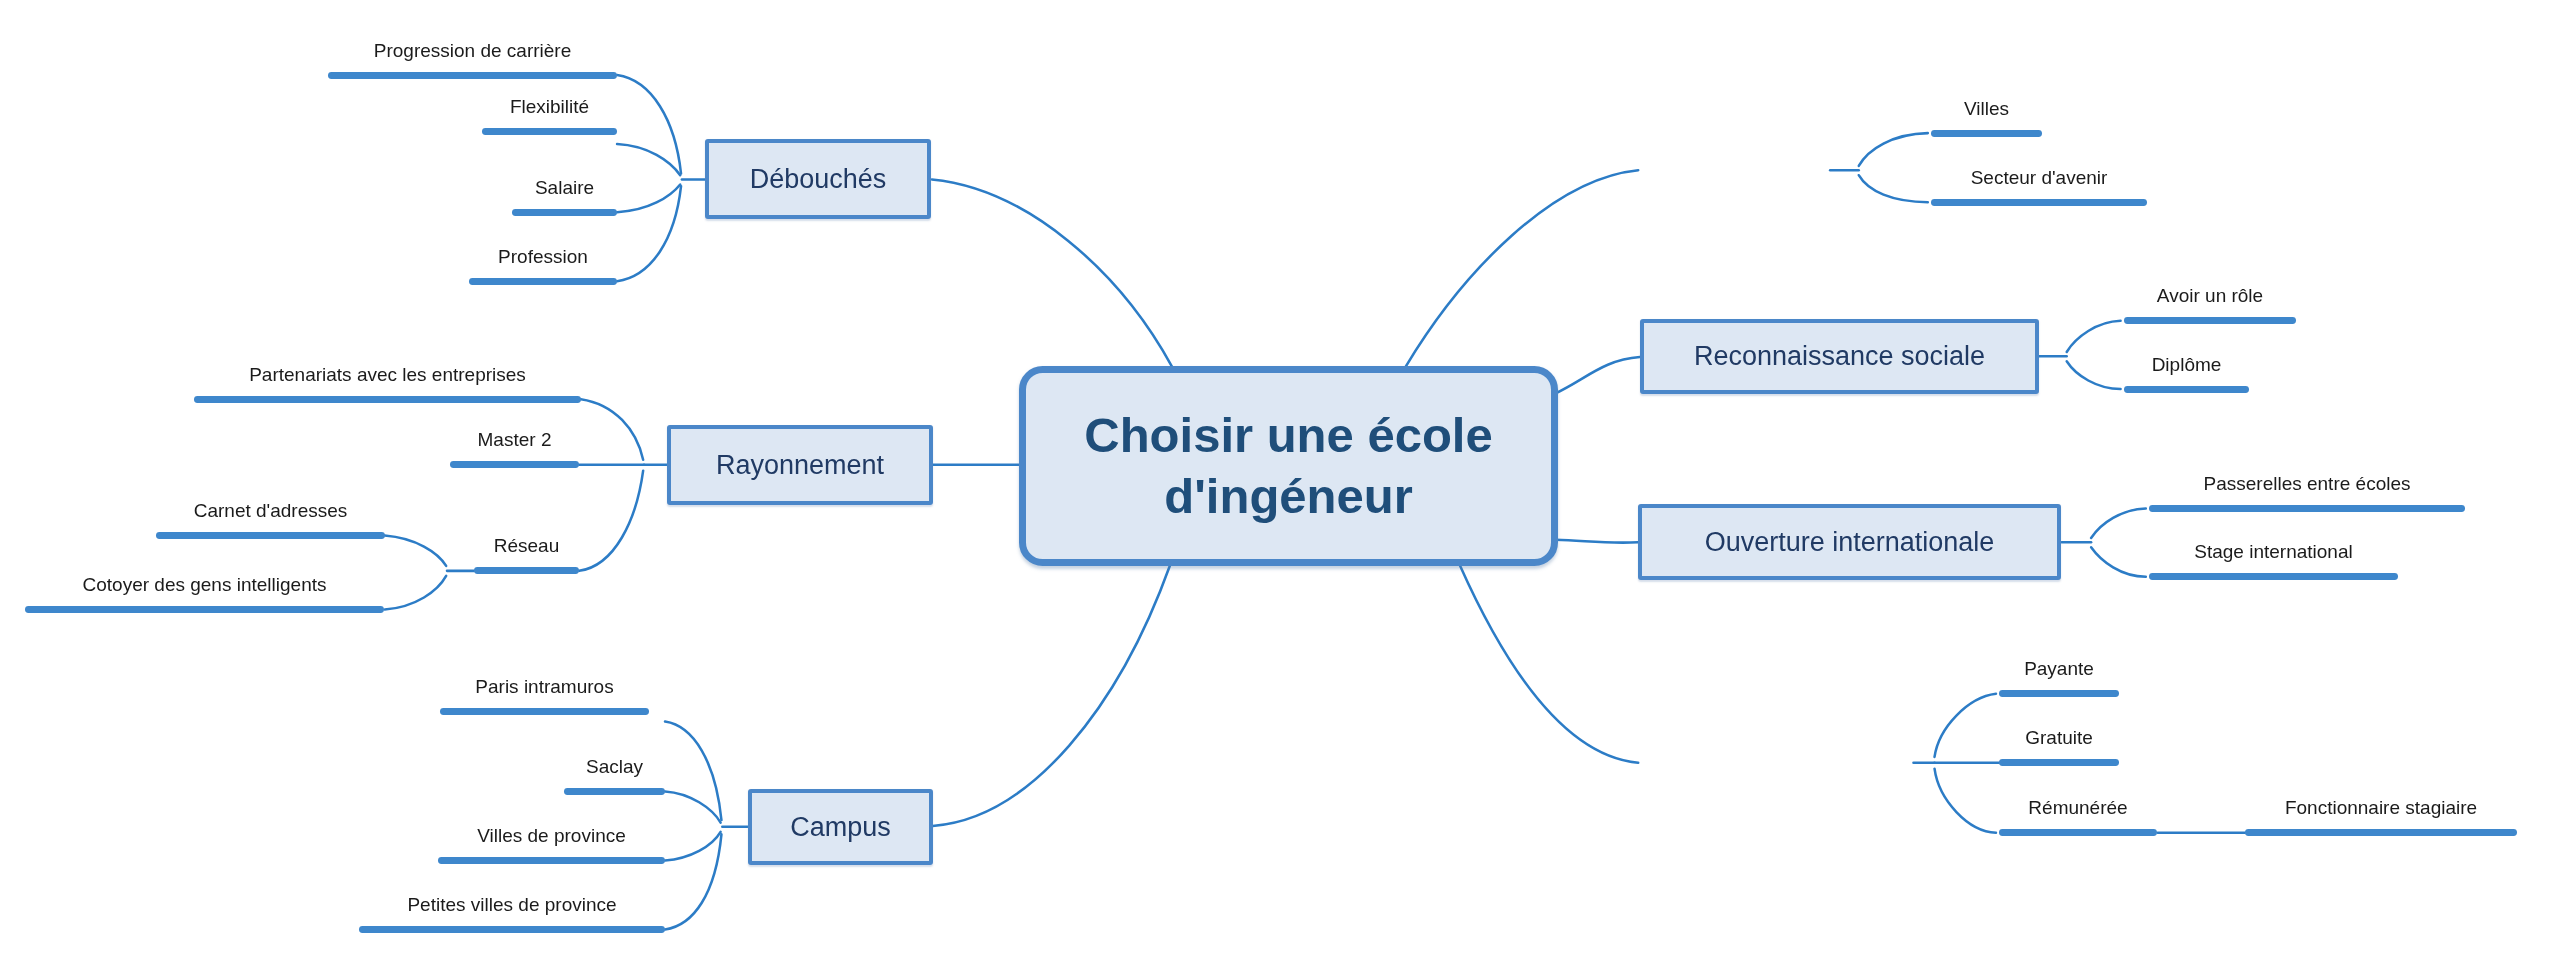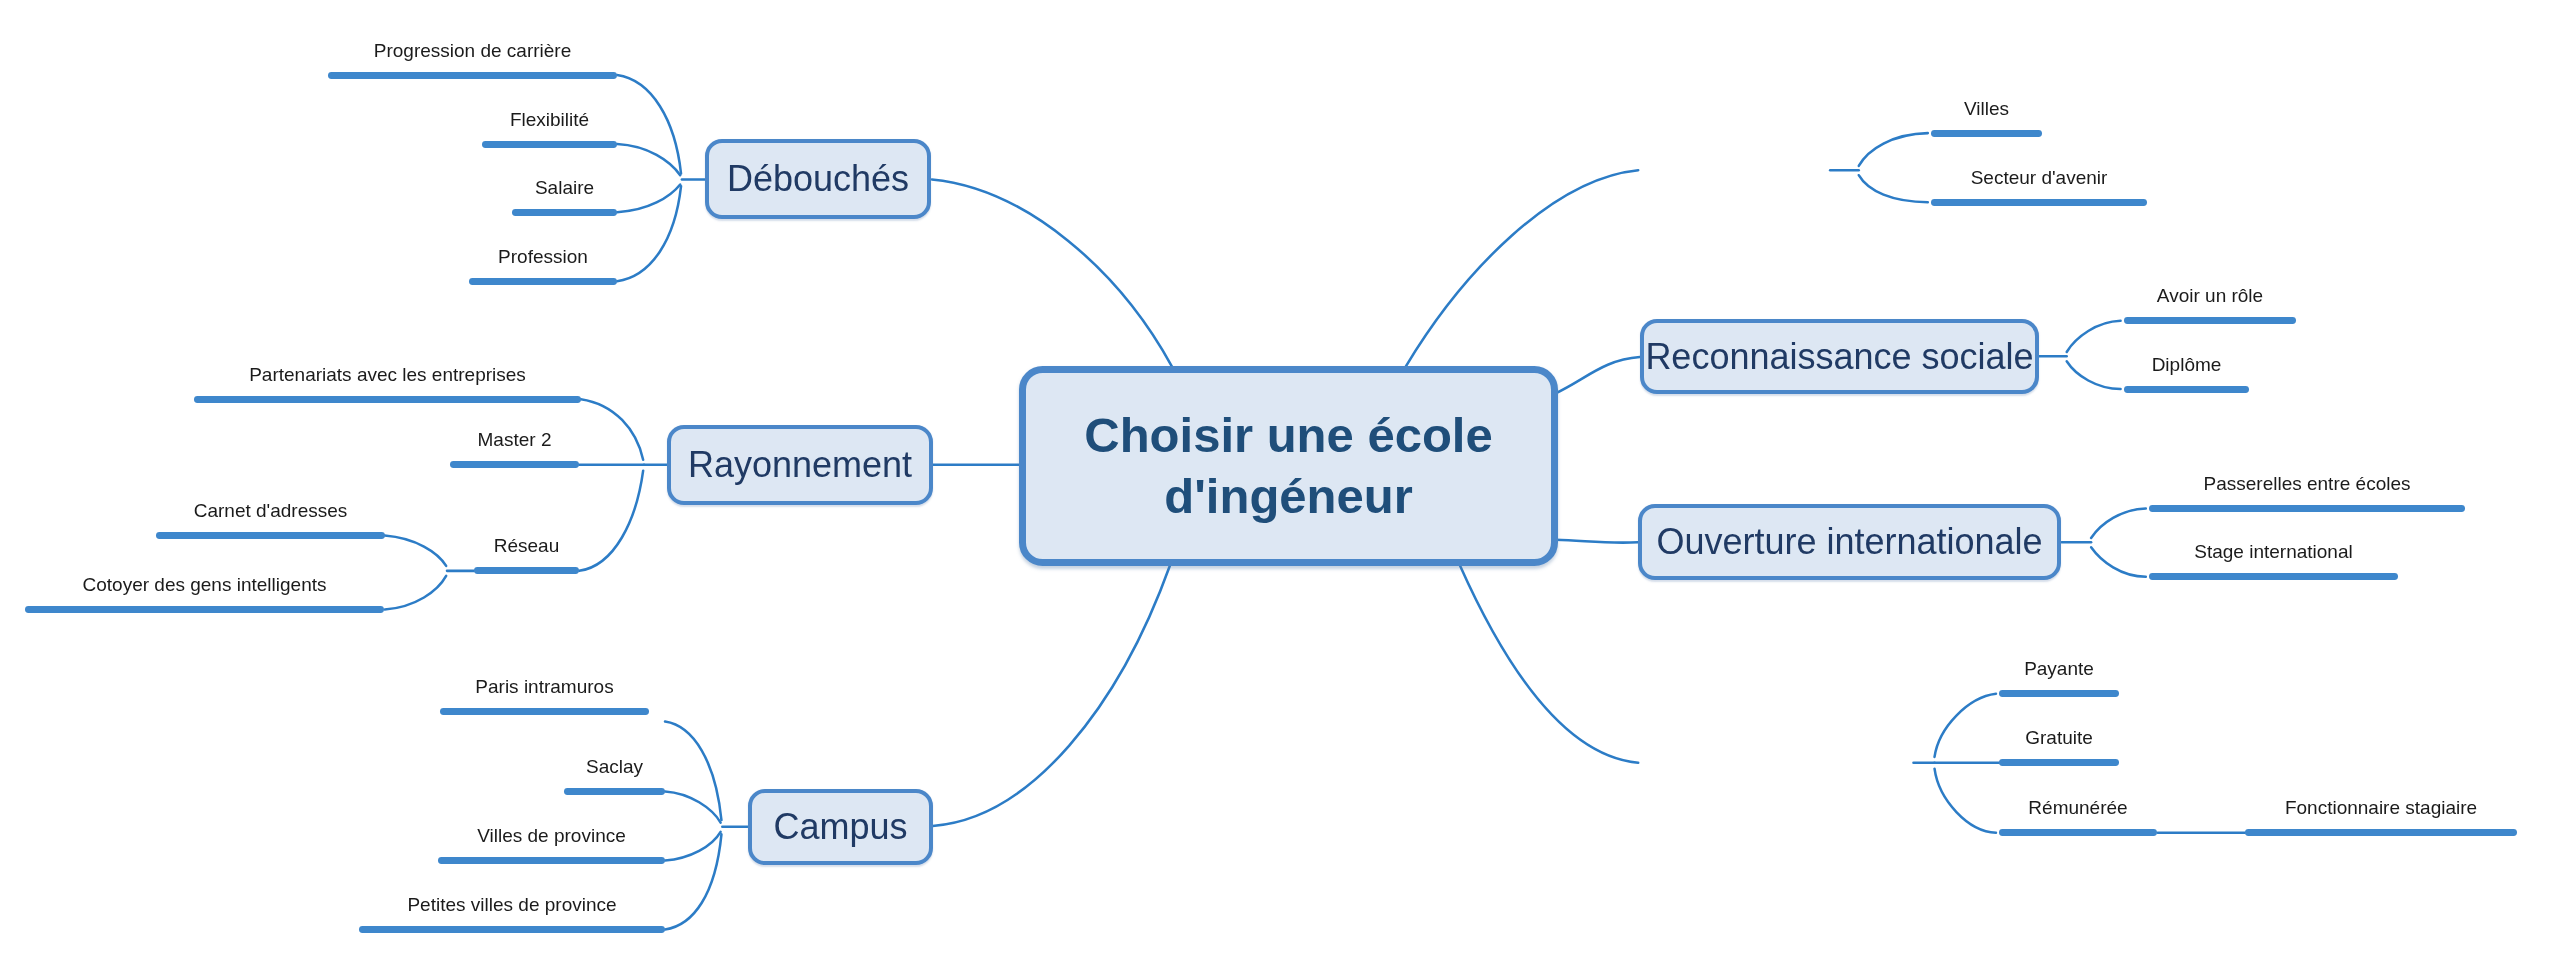--- a/index.html
+++ b/index.html
@@ -11,22 +11,22 @@
     overflow:hidden;
     background:#fff;
   }
   svg.edges{position:absolute;left:0;top:0;width:2576px;height:970px;}
   svg.edges path{fill:none;stroke:var(--line,#2c7cc6);stroke-width:3;stroke-linecap:round;}
   .node{
     position:absolute;box-sizing:border-box;
     display:flex;align-items:center;justify-content:center;
     background:var(--node-fill,#dde7f3);
     border:4.2px solid var(--node-border,#4b87c9);
-    border-radius:17px;
-    font-size:36px;color:var(--node-text,#203a64);
+    border-radius:3px;
+    font-size:27px;color:var(--node-text,#203a64);
     white-space:nowrap;
     box-shadow:0 1.7px 1.7px rgba(90,125,170,0.25);
   }
   .node.central{
     border-width:7.6px;border-radius:23.6px;
     font-size:49px;line-height:1.24;color:var(--central-text,#1f4e7a);
     white-space:normal;text-align:center;
     padding:0 37px;
     box-shadow:0 2.5px 3.4px rgba(90,125,170,0.35);
     font-weight:bold;
@@ -115,21 +115,21 @@
     <span>Reconnaissance sociale</span>
   </div>
   <div class="node" style="left:1638px;top:504px;width:423px;height:76px">
     <span>Ouverture internationale</span>
   </div>
 
   <div class="leaf" style="left:328px;top:72px;width:289px">
     <div class="leaf-label">Progression de carrière</div>
     <div class="bar"></div>
   </div>
-  <div class="leaf" style="left:482px;top:141px;width:135px">
+  <div class="leaf" style="left:482px;top:128px;width:135px">
     <div class="leaf-label">Flexibilité</div>
     <div class="bar"></div>
   </div>
   <div class="leaf" style="left:512px;top:209px;width:105px">
     <div class="leaf-label">Salaire</div>
     <div class="bar"></div>
   </div>
   <div class="leaf" style="left:469px;top:278px;width:148px">
     <div class="leaf-label">Profession</div>
     <div class="bar"></div>

